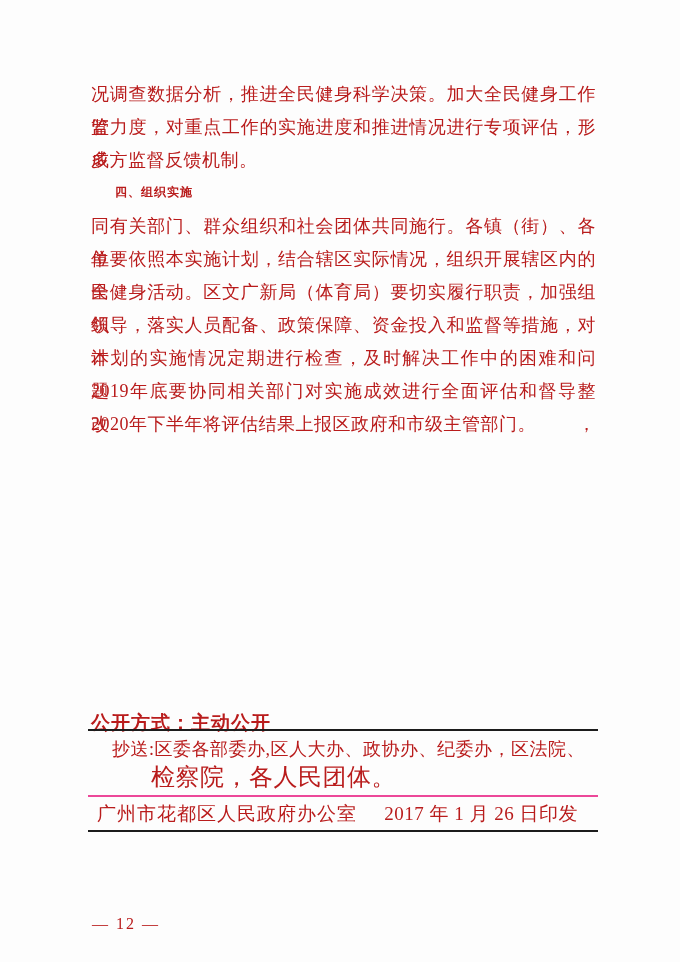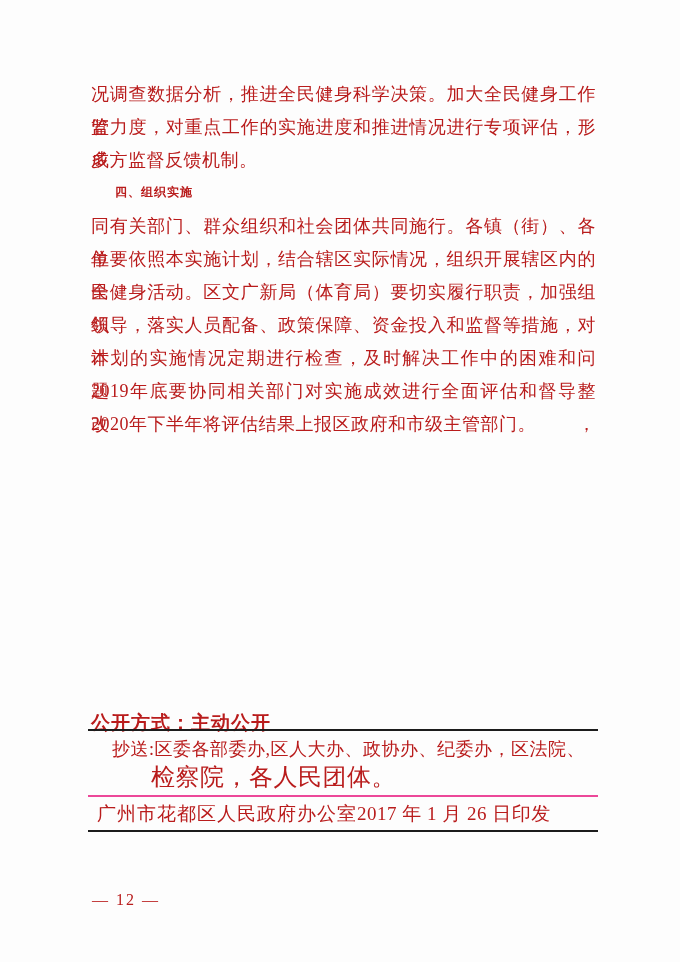--- a/index.html
+++ b/index.html
@@ -73,34 +73,35 @@
     letter-spacing: 0.5px;
   }
   .cc-line2 {
     padding-left: 63px;
     line-height: 28px;
     font-size: 24px;
     letter-spacing: 0.5px;
   }
   .issuer-row {
     display: flex;
+    justify-content: space-between;
     align-items: center;
     height: 33px;
     padding: 0 20px 0 9px;
     border-bottom: 2px solid #1c1c1c;
     font-size: 19px;
   }
   .issuer-name { letter-spacing: 1px; }
   .print-date { letter-spacing: 0.5px; }
 
   
   .page-number {
     position: absolute;
     left: 92px;
-    top: 890px;
+    top: 914px;
     font-size: 16px;
     line-height: 20px;
     letter-spacing: 2px;
   }
 </style>
 </head>
 <body>
 
 <div class="page">
 

